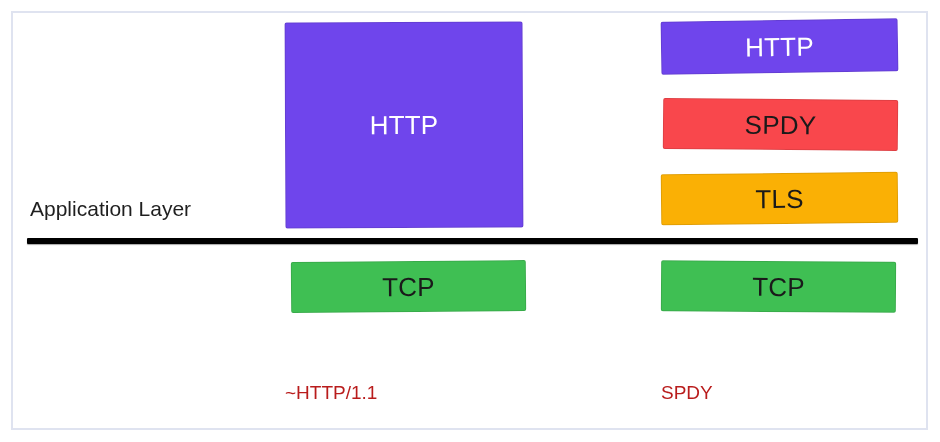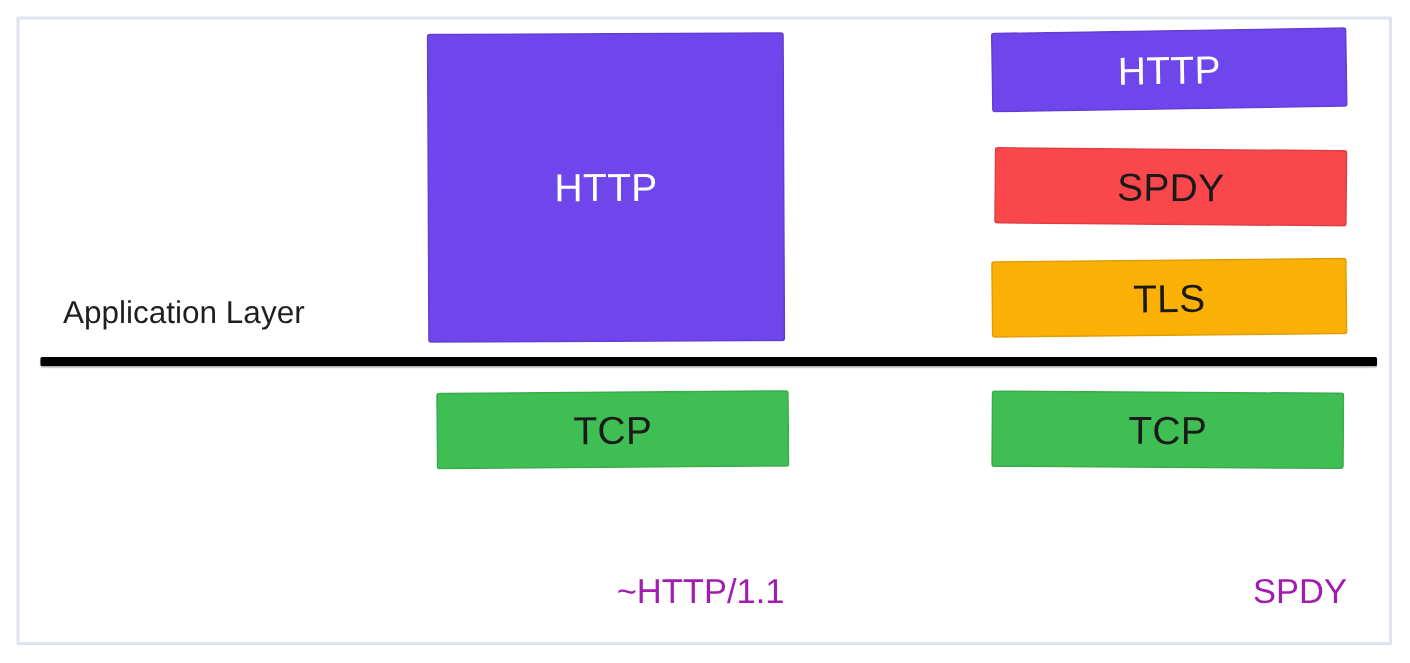--- a/index.html
+++ b/index.html
@@ -31,21 +31,21 @@
   }
 
   
   .layer-label {
     position: absolute;
     color: #1f1f1f;
     font-size: 21px;
     line-height: 1;
     white-space: nowrap;
   }
-  #label-application { left: 42px; top: 198px; }
+  #label-application { left: 30px; top: 198px; }
   #label-transport   { left: 47px; top: 276px; }
 
   
   #divider {
     position: absolute;
     left: 27px;
     top: 238px;
     width: 891px;
     height: 6px;
     background: #000000;
@@ -100,25 +100,25 @@
   #box-tcp-left   { left: 291px; top: 261px; width: 235px; height: 51px;  transform: rotate(-0.45deg); }
 
   #box-http-right { left: 661px; top: 20px;  width: 237px; height: 53px;  transform: rotate(-0.9deg); }
   #box-spdy-right { left: 663px; top: 99px;  width: 235px; height: 51px;  transform: rotate(0.5deg); }
   #box-tls-right  { left: 661px; top: 173px; width: 237px; height: 51px;  transform: rotate(-0.6deg); }
   #box-tcp-right  { left: 661px; top: 261px; width: 235px; height: 51px;  transform: rotate(0.35deg); }
 
   
   .caption {
     position: absolute;
-    color: #a21caf;
-    font-size: 23px;
+    color: #b91c1c;
+    font-size: 19px;
     line-height: 1;
     white-space: nowrap;
-    text-align: right;
+    text-align: left;
   }
   #caption-left  { left: 285px; top: 383px; width: 238px; }
   #caption-right { left: 661px; top: 383px; width: 237px; }
 </style>
 </head>
 <body>
 
 <div id="canvas">
 
   <div id="frame"></div>

